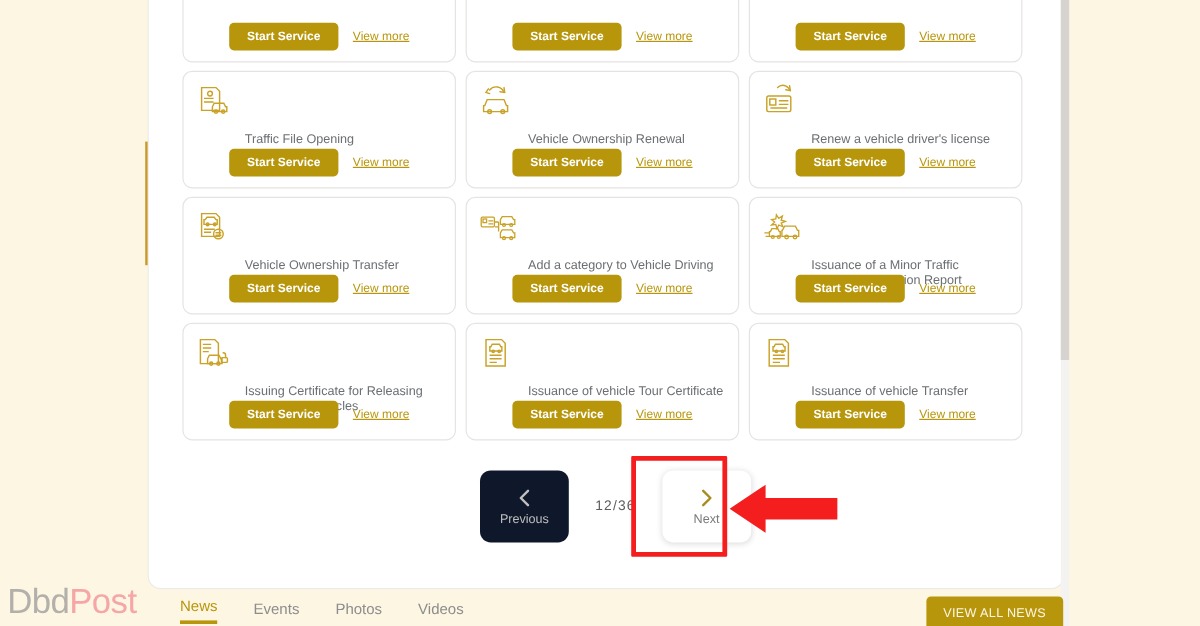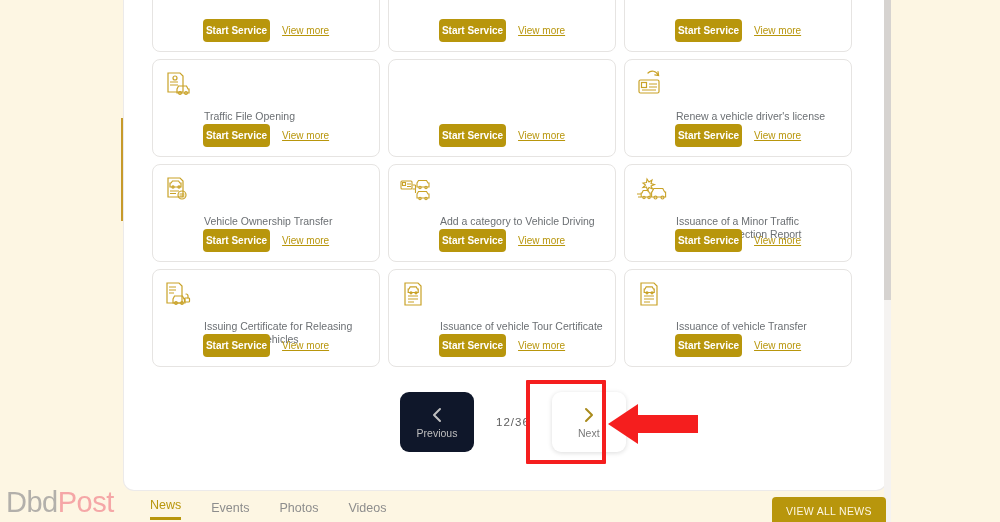--- a/index.html
+++ b/index.html
@@ -70,21 +70,21 @@
     display: flex; align-items: center; justify-content: center;
     gap: 12px;
   }
   .btn-start {
     background: #b8960c;
     color: #ffffff;
     font-size: 10px;
     font-weight: bold;
     border: none;
     border-radius: 4px;
-    padding: 6px 3px;
+    padding: 6px 15px;
     cursor: pointer;
     font-family: "Liberation Sans", sans-serif;
     white-space: nowrap;
   }
   .link-view {
     color: #b8960c;
     font-size: 10px;
     text-decoration: underline;
     cursor: pointer;
     white-space: nowrap;
@@ -234,20 +234,33 @@
             </svg>
           </span>
           <span class="card-title">Traffic File Opening</span>
         </div>
         <div class="card-actions">
           <button class="btn-start">Start Service</button>
           <a class="link-view">View more</a>
         </div>
       </div>
       <div class="service-card">
+        <div class="card-head">
+          <span class="card-icon">
+            <svg viewBox="0 0 34 30" fill="none" stroke="#c9a227" stroke-width="1.2">
+              <path d="M5 18 l2 -5 h14 l2 5 h1 v5 h-20 v-5 z"></path>
+              <circle cx="9" cy="23" r="1.6"></circle>
+                <circle cx="20" cy="23" r="1.6"></circle>
+              <path d="M9 5 a7 7 0 0 1 12 2" stroke-linecap="round"></path>
+              <path d="M21 3 l0.6 4 l-4 -0.6" stroke-linecap="round"></path>
+              <path d="M8 4 l-2 3 l3 1" stroke-linecap="round"></path>
+            </svg>
+          </span>
+          <span class="card-title">Vehicle Ownership Renewal</span>
+        </div>
         <div class="card-actions">
           <button class="btn-start">Start Service</button>
           <a class="link-view">View more</a>
         </div>
       </div>
       <div class="service-card">
         <div class="card-head">
           <span class="card-icon">
             <svg viewBox="0 0 34 30" fill="none" stroke="#c9a227" stroke-width="1.2">
               <rect x="4" y="10" width="20" height="13" rx="1.5"></rect>

